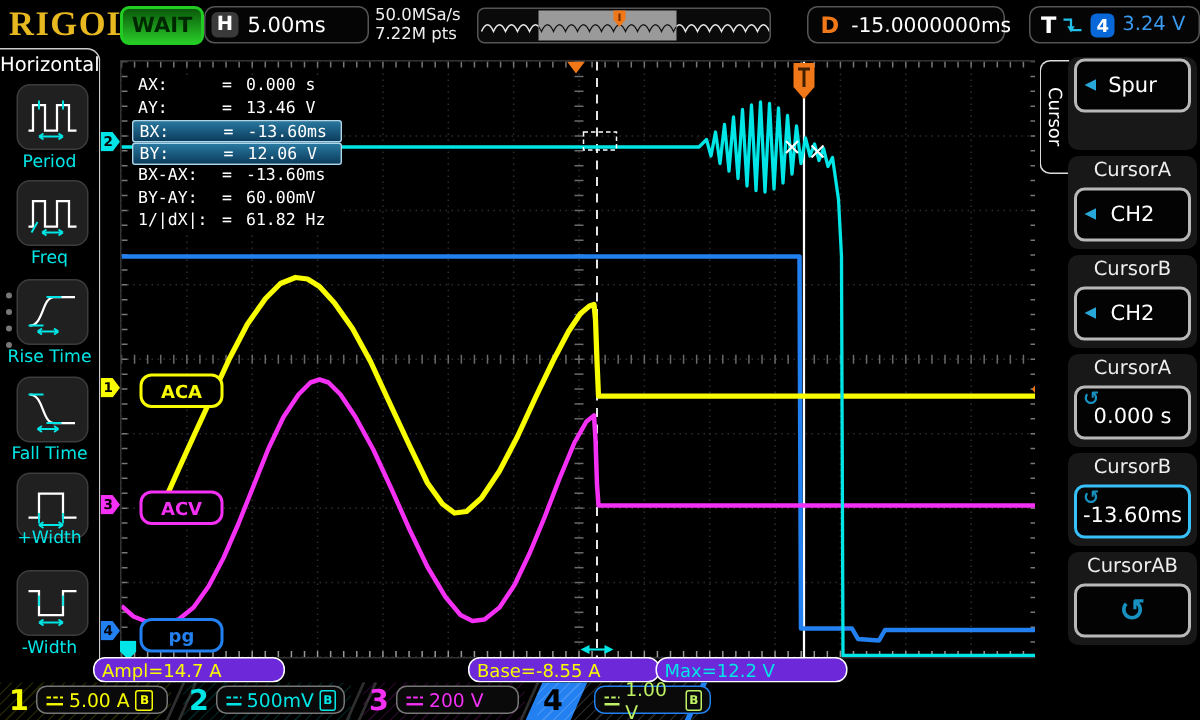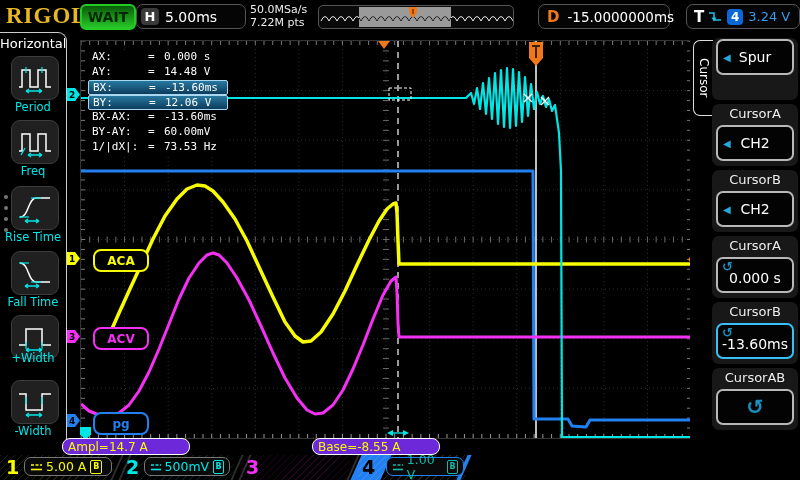--- a/index.html
+++ b/index.html
@@ -608,21 +608,21 @@
 
   <div id="infobox">
     <div class="irow">
         <span class="lab">AX:</span>
         <span class="eq">=</span>
         <span class="val">0.000 s</span>
       </div>
     <div class="irow">
         <span class="lab">AY:</span>
         <span class="eq">=</span>
-        <span class="val">14.48 V</span>
+        <span class="val">13.46 V</span>
       </div>
     <div class="irow hl">
         <span class="lab">BX:</span>
         <span class="eq">=</span>
         <span class="val">-13.60ms</span>
       </div>
     <div class="irow hl">
         <span class="lab">BY:</span>
         <span class="eq">=</span>
         <span class="val">12.06 V</span>
@@ -633,26 +633,27 @@
         <span class="val">-13.60ms</span>
       </div>
     <div class="irow">
         <span class="lab">BY-AY:</span>
         <span class="eq">=</span>
         <span class="val">60.00mV</span>
       </div>
     <div class="irow">
         <span class="lab">1/|dX|:</span>
         <span class="eq">=</span>
-        <span class="val">73.53 Hz</span>
+        <span class="val">61.82 Hz</span>
       </div>
   </div>
 
   <div class="mcell" style="left: 62px; color: rgb(248, 252, 0);">Ampl=14.7 A</div>
   <div class="mcell" style="left: 312px; color: rgb(248, 252, 0);">Base=-8.55 A</div>
+  <div class="mcell" style="left: 437px; color: rgb(0, 230, 230);">Max=12.2 V</div>
 
   <div id="chbar">
     <div class="chblock" style="left: 0px; width: 114px; color: rgb(248, 252, 0);">
       <span class="chnum" style="left:6px">1</span>
       <div class="chcell" style="left:24px;width:88px">
         <svg width="12" height="10">
             <path d="M1,3 h3 M5.5,3 h3 M10,3 h2" stroke="currentColor" stroke-width="1.4"></path>
             <path d="M1,7.5 h11" stroke="currentColor" stroke-width="1.6"></path>
           </svg>
         <span>5.00 A</span>
@@ -667,27 +668,34 @@
             <path d="M1,3 h3 M5.5,3 h3 M10,3 h2" stroke="currentColor" stroke-width="1.4"></path>
             <path d="M1,7.5 h11" stroke="currentColor" stroke-width="1.6"></path>
           </svg>
         <span>500mV</span>
         <span class="bwicon">B</span>
       </div>
     </div>
     <div class="chsep" style="left:236px"></div>
     <div class="chblock" style="left: 242px; width: 108px; color: rgb(244, 48, 244);">
       <span class="chnum" style="left:4px">3</span>
+      <div class="chcell" style="left:22px;width:82px">
+        <svg width="12" height="10">
+            <path d="M1,3 h3 M5.5,3 h3 M10,3 h2" stroke="currentColor" stroke-width="1.4"></path>
+            <path d="M1,7.5 h11" stroke="currentColor" stroke-width="1.6"></path>
+          </svg>
+        <span>200 V</span>
+      </div>
     </div>
     <div class="chsep" style="left:352px"></div>
     <div class="ch4bg"></div>
     <div class="ch4stripe"></div>
     <div class="chblock" style="left:358px;width:108px">
       <span class="chnum" style="left:4px;color:#000">4</span>
-      <div class="chcell" style="left: 28px; width: 78px; color: #14b8a6; border-color: rgb(35, 128, 240);">
+      <div class="chcell" style="left: 38px; width: 78px; color: #bef264; border-color: rgb(35, 128, 240);">
         <svg width="12" height="10">
             <path d="M1,3 h3 M5.5,3 h3 M10,3 h2" stroke="currentColor" stroke-width="1.4"></path>
             <path d="M1,7.5 h11" stroke="currentColor" stroke-width="1.6"></path>
           </svg>
         <span>1.00 V</span>
         <span class="bwicon">B</span>
       </div>
     </div>
 
   </div>

